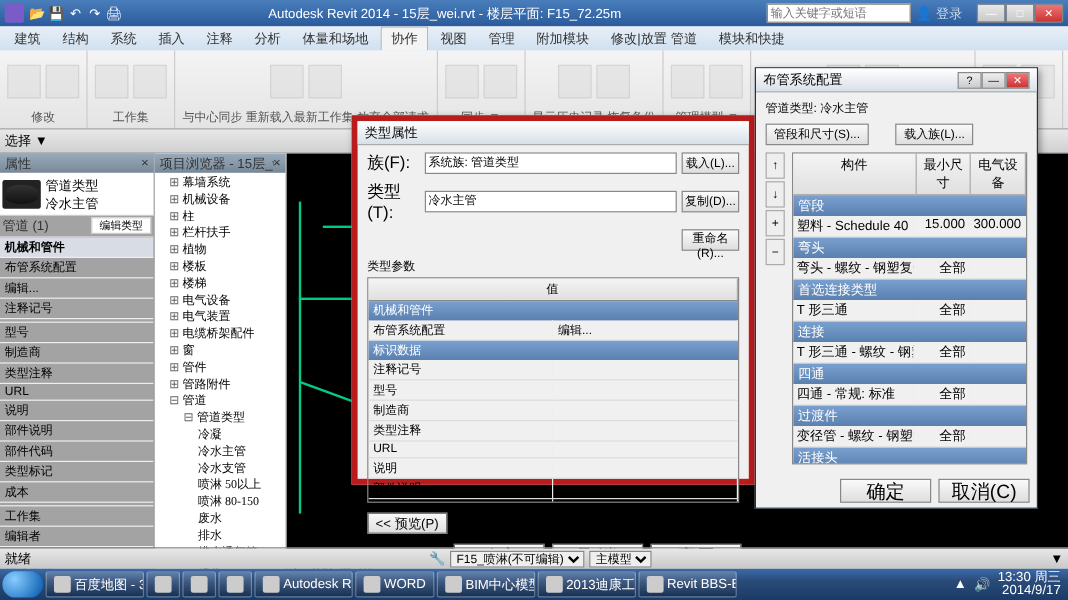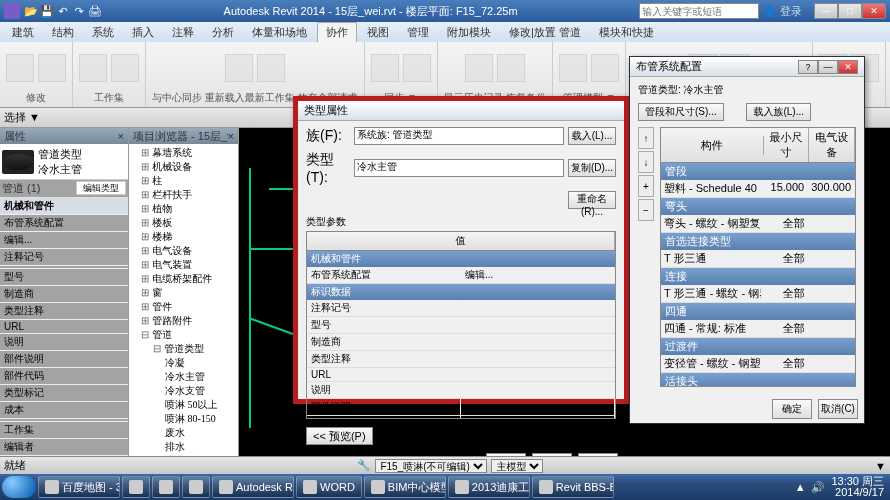--- a/index.html
+++ b/index.html
@@ -74,37 +74,37 @@
 .dlg1 .frow label { width: 44px; font-size: 14px; }
 .dlg1 .frow select, .dlg1 .frow .sel { flex: 1; height: 18px; border: 1px solid #888; background: #fff; font-size: 10px; padding: 0 2px; }
 .dlg1 .frow button { width: 48px; height: 18px; font-size: 10px; border: 1px solid #888; background: linear-gradient(#fafafa,#dedede); }
 .dlg1 .grid { border: 1px solid #888; height: 188px; overflow: hidden; }
 .dlg1 .grid .gh { display: flex; background: linear-gradient(#f4f4f4,#e0e0e0); border-bottom: 1px solid #888; }
 .dlg1 .grid .gh div { flex: 1; text-align: center; font-size: 10px; padding: 2px; border-right: 1px solid #aaa; }
 .dlg1 .grid .cat { background: linear-gradient(#7aa0d0,#5a80b0); color: #fff; font-size: 10px; padding: 1px 4px; }
 .dlg1 .grid .gr { display: flex; border-bottom: 1px solid #ddd; }
 .dlg1 .grid .gr div { flex: 1; font-size: 10px; padding: 1px 4px; border-right: 1px solid #eee; }
 .dlg1 .foot { display: flex; justify-content: flex-end; gap: 6px; padding: 6px; }
-.dlg1 .foot button, .dlg2 .foot button { width: 40px; height: 20px; font-size: 10px; border: 1px solid #888; background: linear-gradient(#fafafa,#dedede); }
+.dlg1 .foot button, .dlg2 .foot button { width: 76px; height: 20px; font-size: 16px; border: 1px solid #888; background: linear-gradient(#fafafa,#dedede); }
 .dlg1 .preview-bar { display:flex; align-items:center; gap:4px; padding: 2px 8px; font-size:10px;}
 
 
 .dlg2 { position: absolute; left: 629px; top: 56px; width: 236px; height: 368px; background: #f0f0f0; border: 1px solid #234; box-shadow: 2px 2px 6px rgba(0,0,0,.4); }
 .dlg2 .dh { height: 20px; background: linear-gradient(#fff,#d8e0e8); border-bottom: 1px solid #aaa; padding: 2px 6px; font-size: 11px; display: flex; justify-content: space-between; align-items: center; }
 .dlg2 .dh .wb { display:flex; }
 .dlg2 .dh .wb span { width: 20px; height: 14px; border: 1px solid #888; background: linear-gradient(#eee,#ccc); display:inline-flex; align-items:center; justify-content:center; font-size:9px;}
 .dlg2 .dh .wb .cl { background: linear-gradient(#e77,#c33); color:#fff;}
 .dlg2 .body { padding: 6px 8px; }
 .dlg2 .top { font-size: 10px; margin-bottom: 6px; }
 .dlg2 .top button { height: 18px; padding: 0 6px; font-size: 10px; border: 1px solid #888; background: linear-gradient(#fafafa,#dedede); }
 .dlg2 .arrows { width: 18px; display:flex; flex-direction:column; gap:2px; margin-right:4px;}
 .dlg2 .arrows span { width:16px; height:22px; border:1px solid #aaa; background:#eee; display:flex; align-items:center; justify-content:center; font-size:10px;}
 .dlg2 .tbl-wrap { display:flex; }
 .dlg2 .tbl { flex:1; border: 1px solid #888; height: 260px; font-size:10px; overflow:hidden; }
-.dlg2 .tbl .th { display:flex; background: linear-gradient(#f4f4f4,#e0e0e0); border-bottom:1px solid #888;align-items:center; }
+.dlg2 .tbl .th { display:flex; background: linear-gradient(#f4f4f4,#e0e0e0); border-bottom:1px solid #888; }
 .dlg2 .tbl .th div { padding: 2px; text-align:center; border-right:1px solid #aaa;}
 .dlg2 .tbl .th .c1 { flex: 2.4; }
 .dlg2 .tbl .th .c2, .dlg2 .tbl .th .c3 { flex: 1; }
 .dlg2 .tbl .sect { background: linear-gradient(#7aa0d0,#5a80b0); color:#fff; padding:1px 4px; }
 .dlg2 .tbl .tr { display:flex; border-bottom:1px solid #ddd; }
 .dlg2 .tbl .tr .c1 { flex:2.4; padding:1px 3px; border-right:1px solid #eee; white-space:nowrap; overflow:hidden;}
 .dlg2 .tbl .tr .c2, .dlg2 .tbl .tr .c3 { flex:1; padding:1px 3px; border-right:1px solid #eee; text-align:right;}
 .dlg2 .foot { display:flex; justify-content:flex-end; gap:6px; padding:6px; }
 
 

